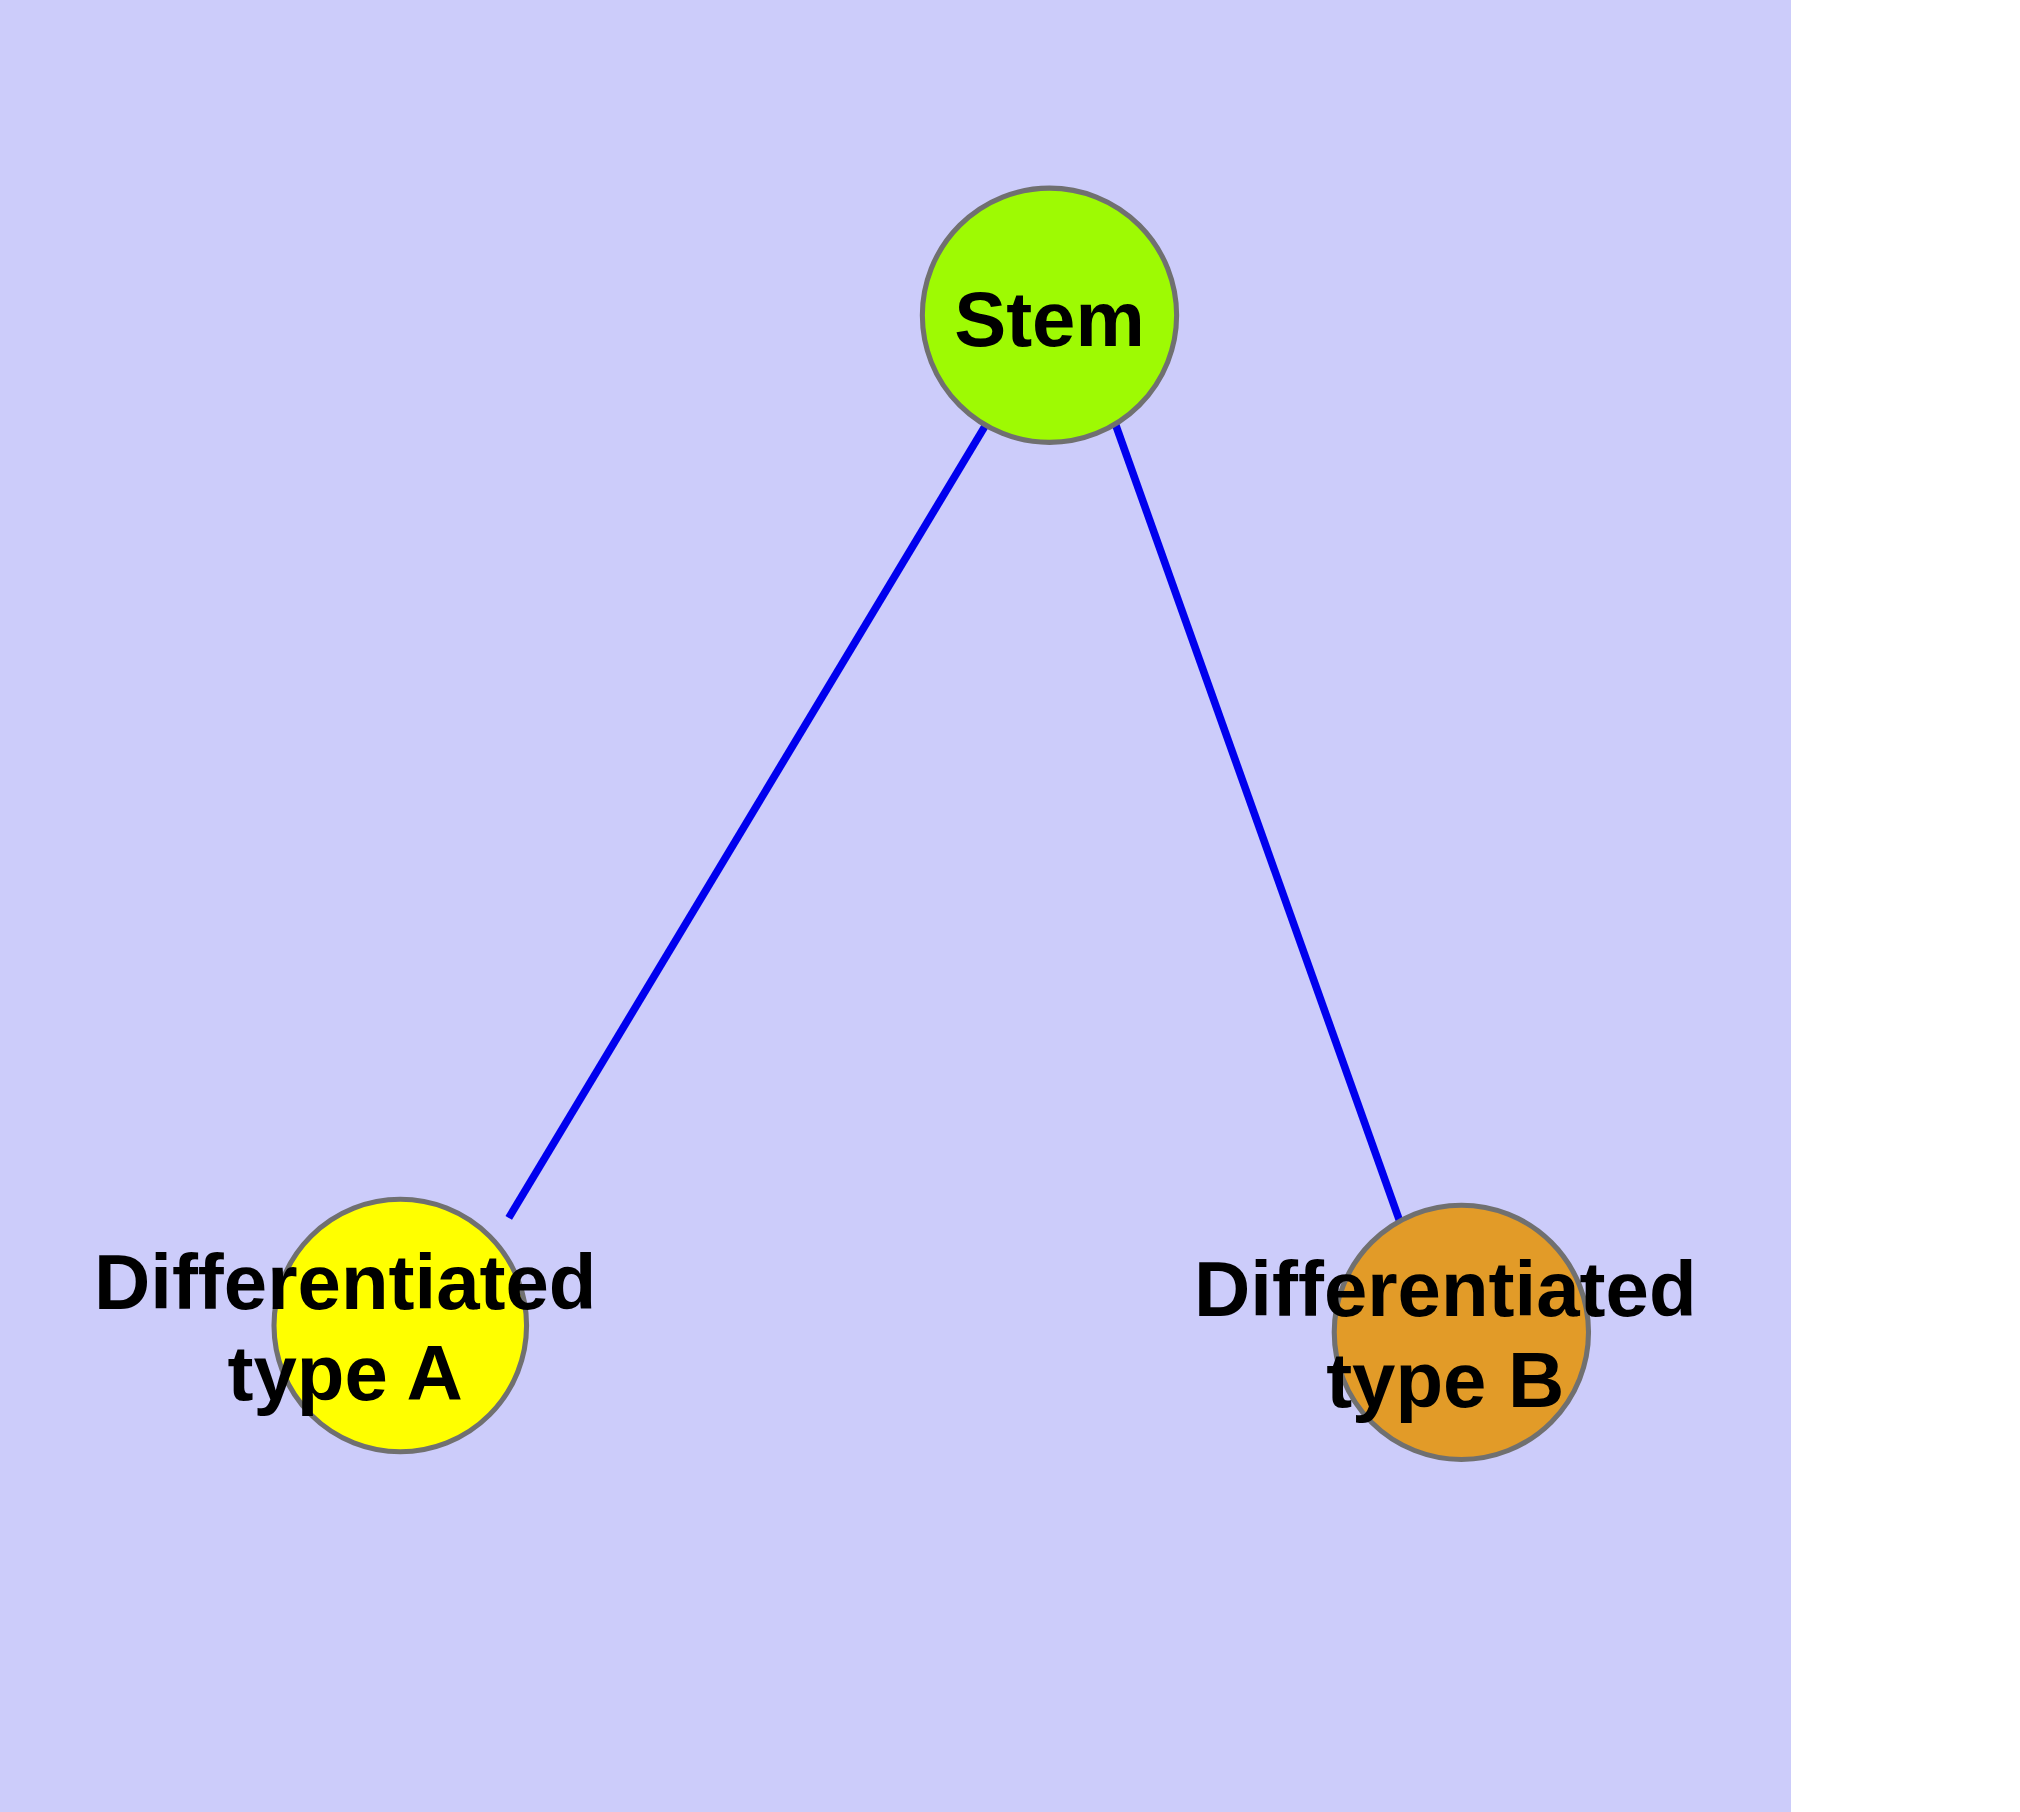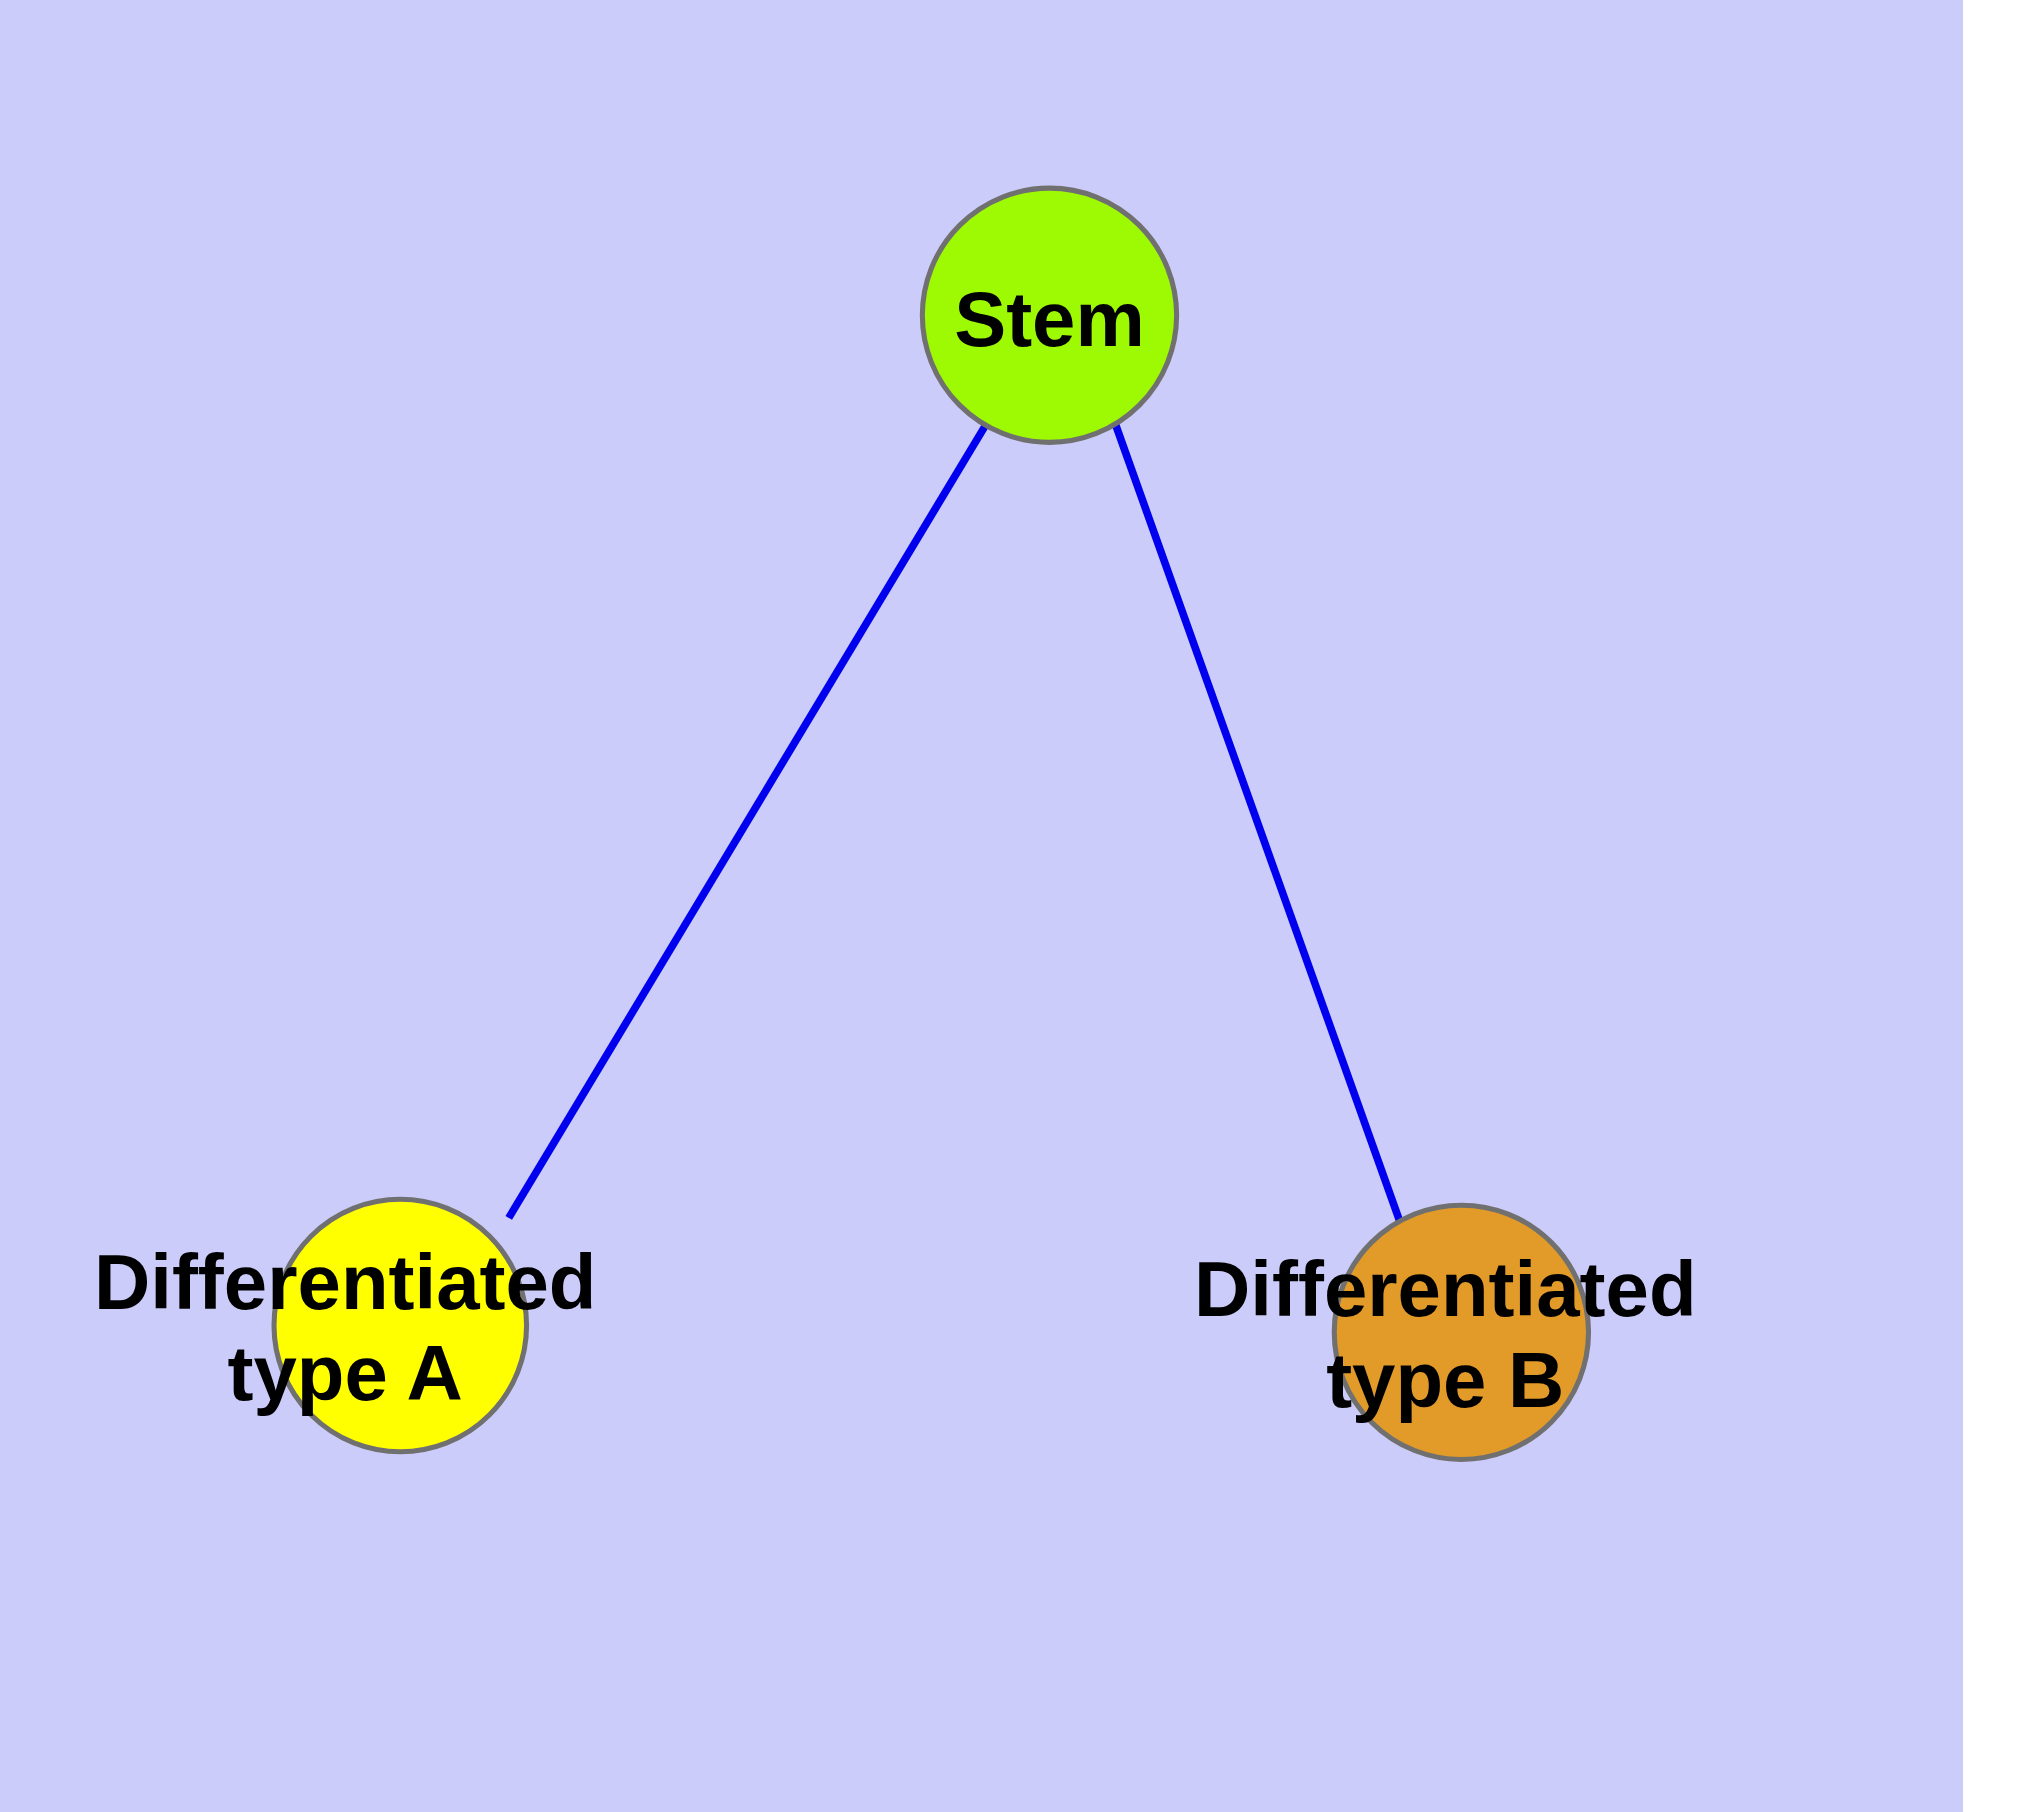--- a/index.html
+++ b/index.html
@@ -26,21 +26,21 @@
     font-family: "Liberation Sans", sans-serif;
     font-weight: bold;
     fill: #000000;
     text-anchor: middle;
     dominant-baseline: auto;
   }
 </style>
 </head>
 <body>
 
-<div id="canvas" style="width: 1963px; height: 1812px; background: rgb(204, 204, 250);">
+<div id="canvas" style="width: 1791px; height: 1812px; background: rgb(204, 204, 250);">
   <svg id="graph-svg" viewBox="0 0 2384 2138" xmlns="http://www.w3.org/2000/svg" style="width: 2021px; height: 1812px;">
 
     <rect id="bg-rect" x="0" y="0" width="2384" height="2138" fill="#CCCCFA"></rect>
 
     <g id="edges-layer">
         <line x1="1163" y1="501" x2="600" y2="1437" stroke="#0000EE" stroke-width="9" stroke-linecap="butt"></line>
         <line x1="1316" y1="501" x2="1652" y2="1443" stroke="#0000EE" stroke-width="9" stroke-linecap="butt"></line>
       </g>
     <g id="nodes-layer">
         <circle cx="1238" cy="372" r="150" fill="#9EFA03" stroke="#707070" stroke-width="6"></circle>

